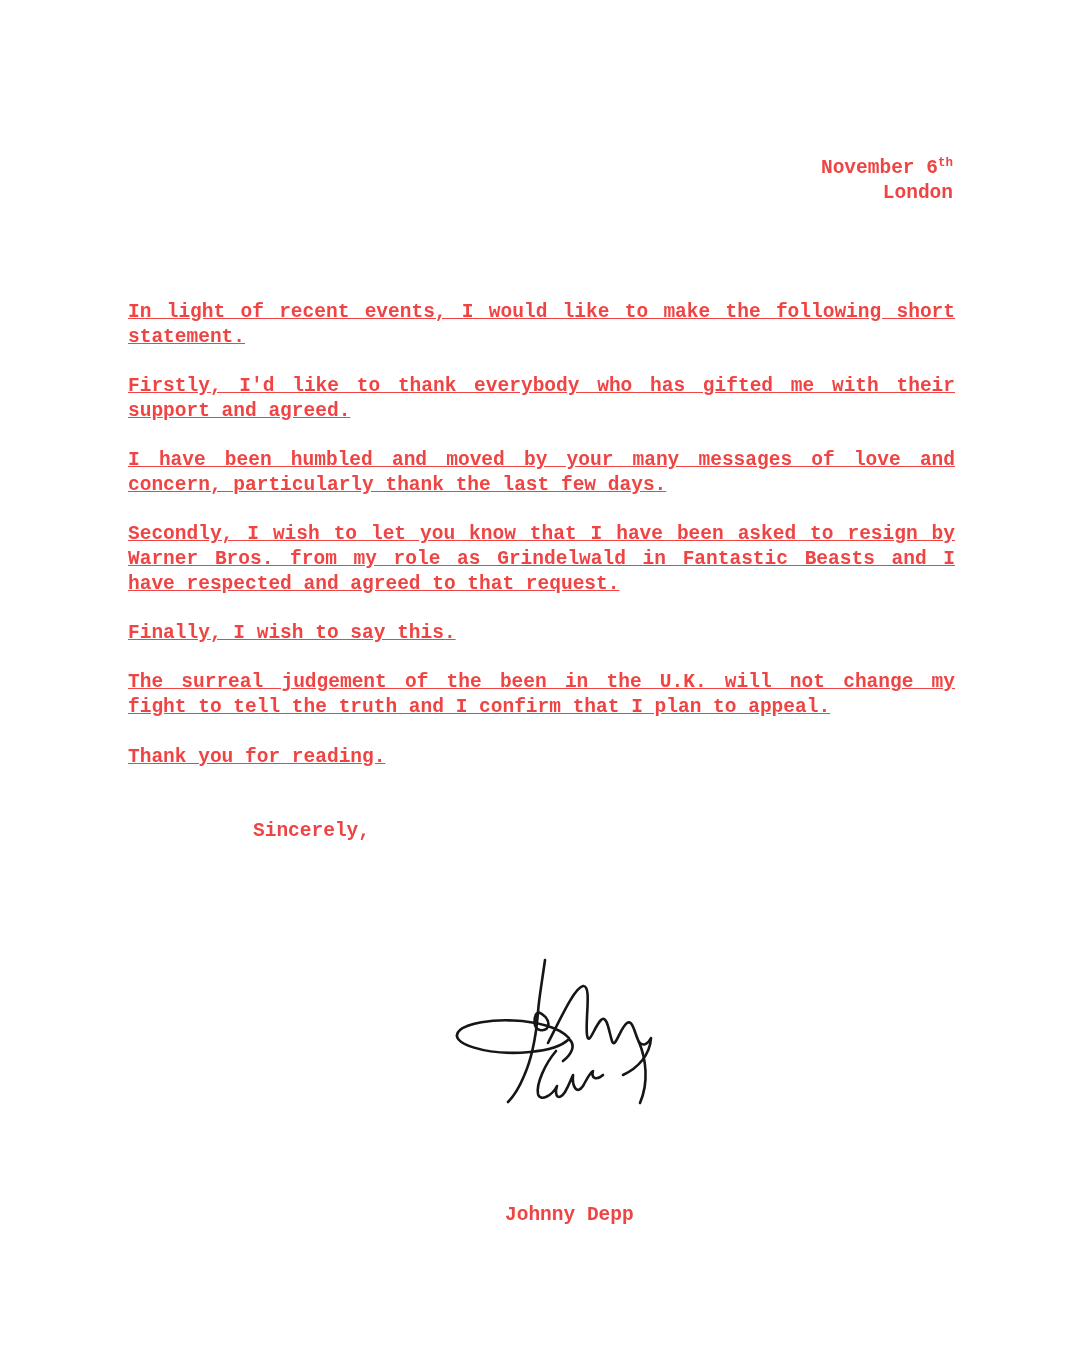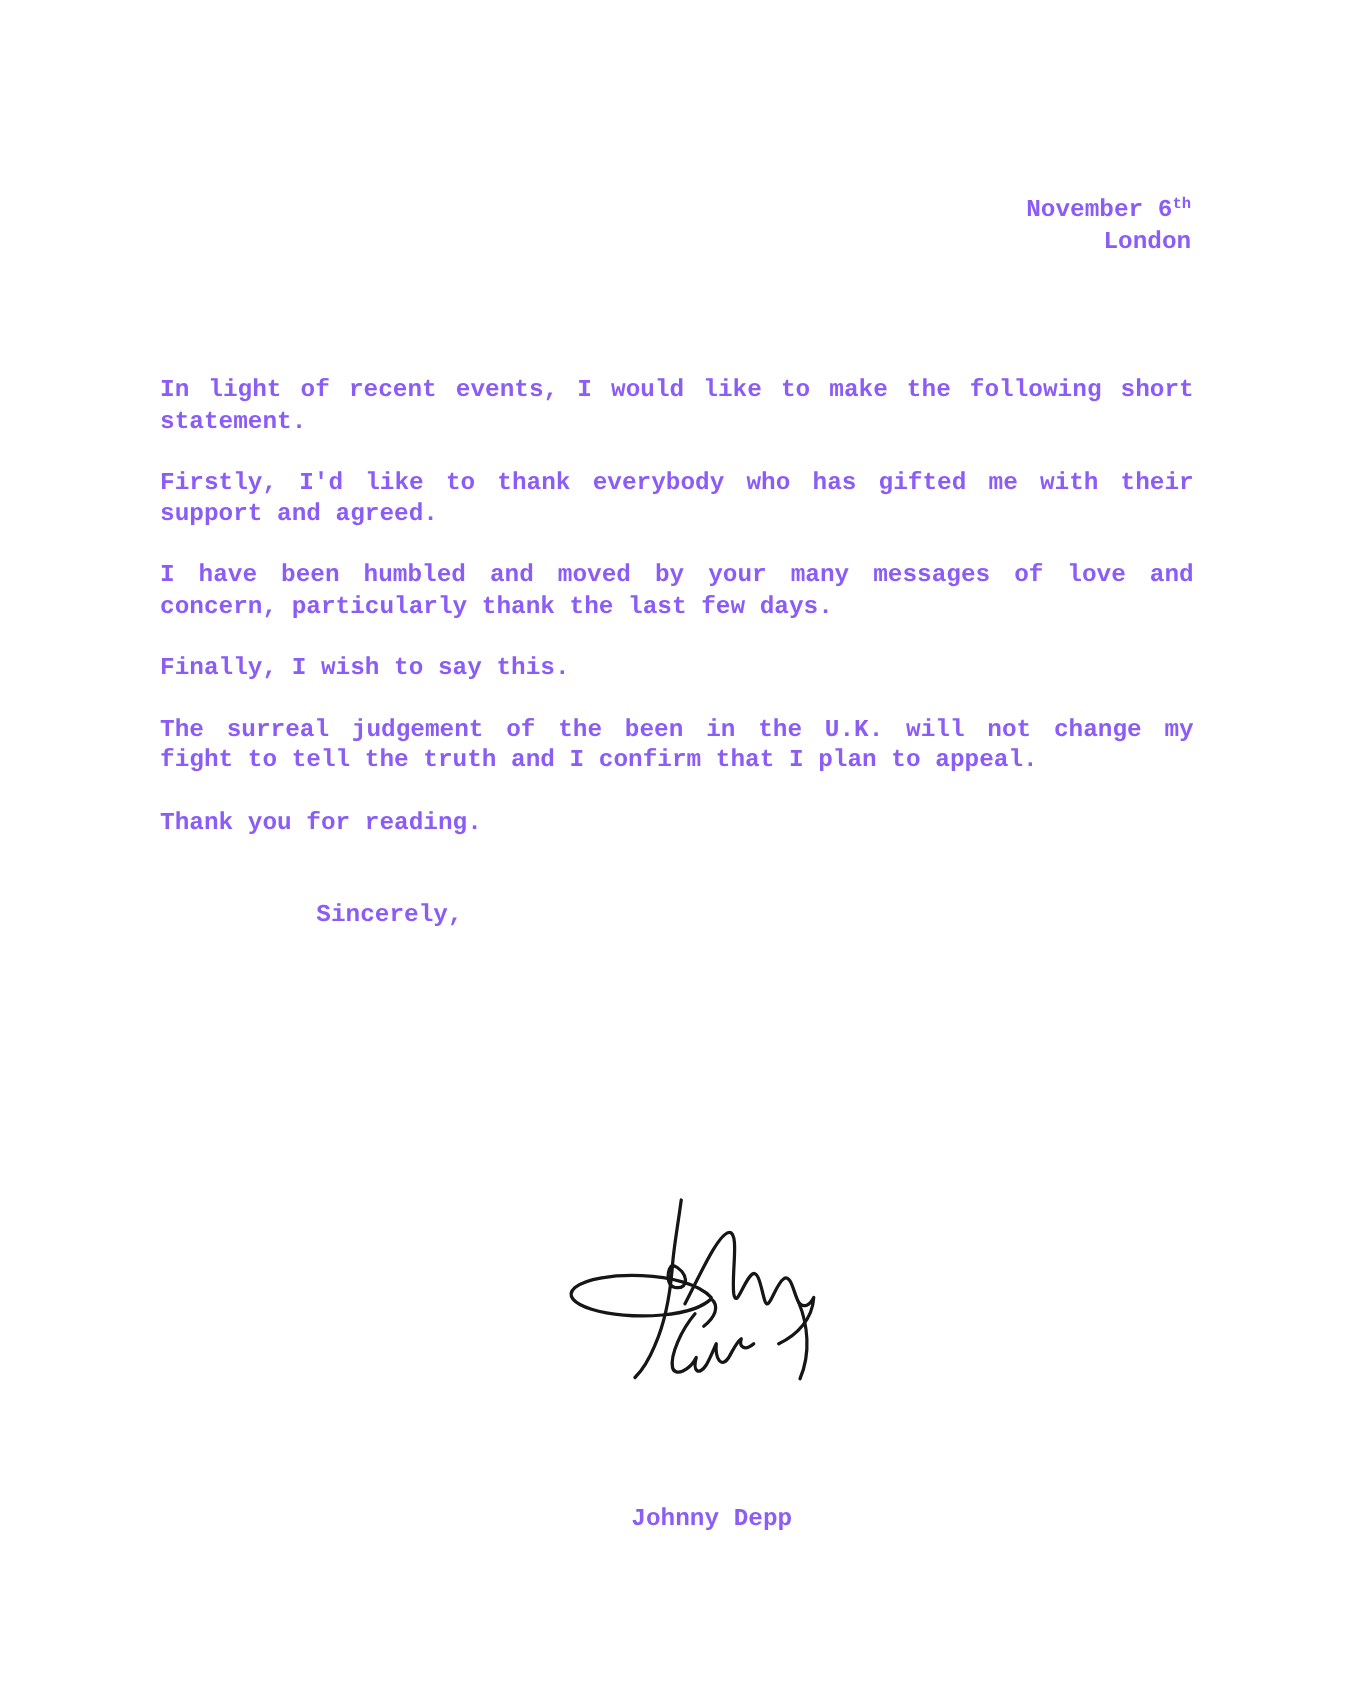--- a/index.html
+++ b/index.html
@@ -4,21 +4,21 @@
 <style>
   html, body { margin: 0; padding: 0; background: #ffffff; }
   .page {
     position: relative;
     width: 1080px;
     height: 1350px;
     background: #ffffff;
     overflow: hidden;
     font-family: "Liberation Mono", "DejaVu Sans Mono", monospace;
     font-weight: 700;
-    color: #8b5cf6;
+    color: #ef4444;
     font-size: 19.5px;
   }
   .date-block {
     position: absolute;
     top: 151px;
     right: 127px;
     text-align: right;
     line-height: 25px;
     white-space: nowrap;
   }
@@ -28,21 +28,21 @@
     letter-spacing: 0;
   }
   .letter-body {
     position: absolute;
     left: 128px;
     top: 300px;
     width: 827px;
     line-height: 24.7px;
   }
   .para { margin: 0 0 24.7px 0; }
-  .line { text-align: justify; text-align-last: justify; }
+  .line { text-align: justify; text-align-last: justify; text-decoration: underline; }
   .line.last { text-align: justify; text-align-last: left; }
   .closing {
     margin: 49.4px 0 0 125px;
   }
   .signature-wrap {
     position: absolute;
     left: 435px;
     top: 948px;
     width: 252px;
     height: 186px;
@@ -81,20 +81,25 @@
       </div>
       <div class="para">
         <div class="line">Firstly, I'd like to thank everybody who has gifted me with their</div>
         <div class="line last">support and agreed.</div>
       </div>
       <div class="para">
         <div class="line">I have been humbled and moved by your many messages of love and</div>
         <div class="line last">concern, particularly thank the last few days.</div>
       </div>
       <div class="para">
+        <div class="line">Secondly, I wish to let you know that I have been asked to resign by</div>
+        <div class="line">Warner Bros. from my role as Grindelwald in Fantastic Beasts and I</div>
+        <div class="line last">have respected and agreed to that request.</div>
+      </div>
+      <div class="para">
         <div class="line last">Finally, I wish to say this.</div>
       </div>
       <div class="para">
         <div class="line">The surreal judgement of the been in the U.K. will not change my</div>
         <div class="line last">fight to tell the truth and I confirm that I plan to appeal.</div>
       </div>
       <div class="para">
         <div class="line last">Thank you for reading.</div>
       </div>
       <div class="closing">Sincerely,</div>

